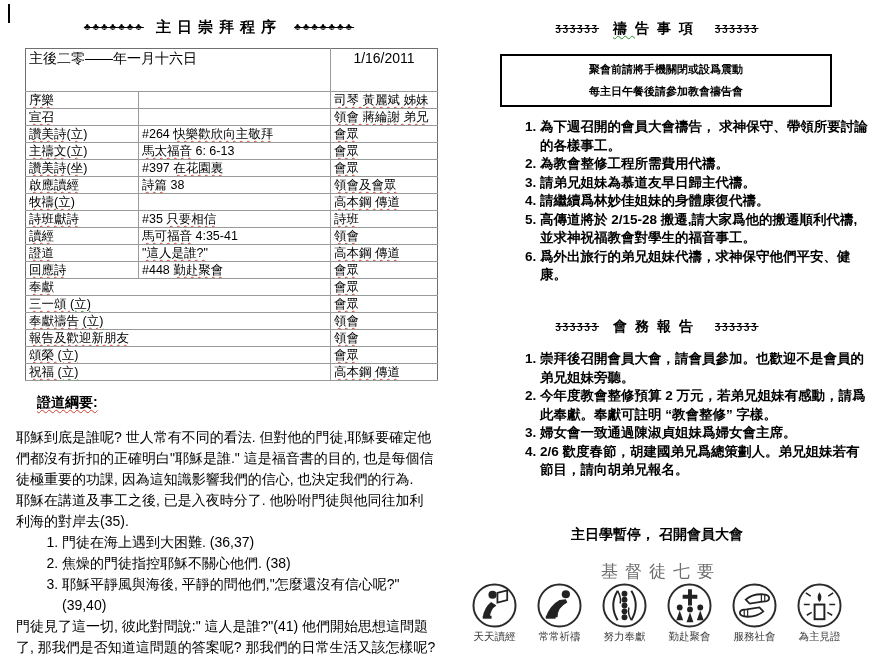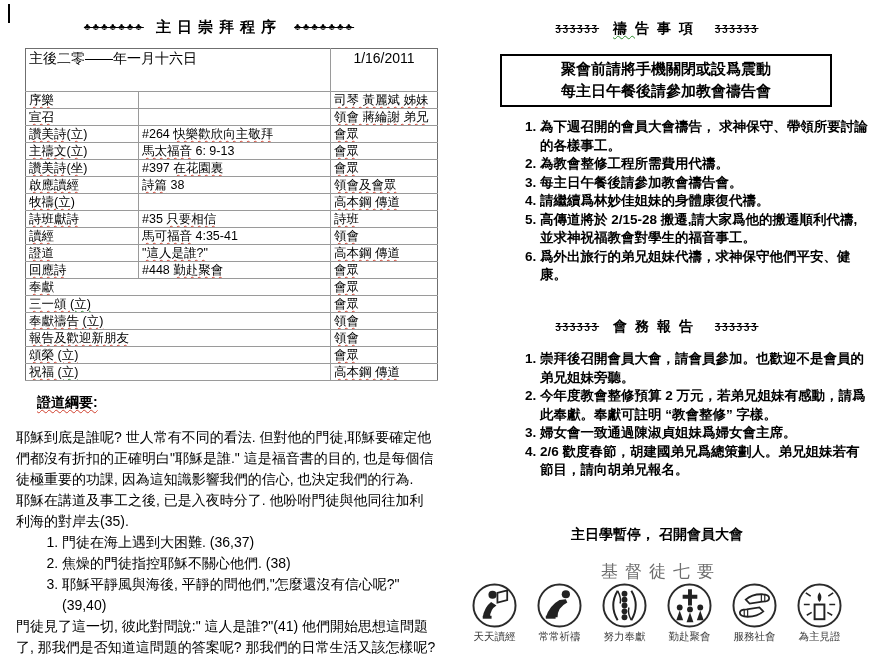--- a/index.html
+++ b/index.html
@@ -27,21 +27,21 @@
   td.ctr{text-align:center;font-size:13px;}
   .sermon{left:16px;top:392px;width:421px;font-size:14px;line-height:21px;}
   .sermon h3{margin:0 0 14px 21px;font-size:14px;display:inline-block;}
   .sermon p{margin:0;}
   .sermon ol{margin:0;padding:0 0 0 46px;}
   
   .right-page{left:438px;top:0;width:438px;height:669px;}
   .r-title{left:0;width:438px;text-align:center;font-weight:bold;font-size:14px;}
   .r-title .ttl{letter-spacing:8px;margin:0 10px;}
   .notice-box{left:62px;top:54px;width:328px;border:2px solid #000;text-align:center;
-      font-weight:bold;font-size:15px;line-height:22px;padding:2px 0 3px 0;}
+      font-weight:bold;font-size:11px;line-height:22px;padding:2px 0 3px 0;}
   .r-list{left:40px;width:392px;font-weight:bold;font-size:13.5px;line-height:18.5px;}
   .r-list ol{margin:0;padding:0 0 0 62px;}
   .ss-text{left:0;top:526px;width:438px;text-align:center;font-weight:bold;font-size:14px;}
   .seven-title{left:4px;top:560px;width:438px;text-align:center;font-size:17px;
       letter-spacing:7px;color:#6e6e6e;}
   .seven-row{left:0;top:583px;width:438px;display:flex;justify-content:center;gap:18px;}
   .seven-item{width:47px;text-align:center;}
   .seven-item svg{display:block;margin:0 auto;}
   .seven-label{font-size:10.5px;color:#3a3a3a;margin-top:2px;white-space:nowrap;}
 </style>
@@ -80,21 +80,21 @@
         <td></td>
         <td class="c3w"><span class="wr">領會 蔣綸謝 弟兄</span></td>
       </tr>
       <tr>
         <td class="sep"><span class="wr">讚美詩(立)</span></td>
         <td><span>#264 </span><span class="wr">快樂歡欣向主敬拜</span></td>
         <td class="c3w"><span class="wr">會眾</span></td>
       </tr>
       <tr>
         <td class="sep"><span class="wr">主禱文(立)</span></td>
-        <td><span class="wr">馬太福音</span><span> 6: 9-13</span></td>
+        <td><span class="wr">馬太福音</span><span> 6: 6-13</span></td>
         <td class="c3w"><span class="wr">會眾</span></td>
       </tr>
       <tr>
         <td class="sep"><span class="wr">讚美詩(坐)</span></td>
         <td><span>#397 </span><span class="wr">在花園裏</span></td>
         <td class="c3w"><span class="wr">會眾</span></td>
       </tr>
       <tr>
         <td class="sep"><span class="wr">啟應讀經</span></td>
         <td><span class="wr">詩篇</span><span> 38</span></td>
@@ -175,21 +175,21 @@
 
     <div class="abs notice-box">
       <div>聚會前請將手機關閉或設爲震動</div>
       <div>每主日午餐後請參加教會禱告會</div>
     </div>
 
     <div class="abs r-list" style="top:118px;">
       <ol>
         <li>為下週召開的會員大會禱告， 求神保守、帶領所要討論的各樣事工。</li>
         <li>為教會整修工程所需費用代禱。</li>
-        <li>每主日午餐後請參加教會禱告會。</li>
+        <li>請弟兄姐妹為慕道友早日歸主代禱。</li>
         <li>請繼續爲林妙佳姐妹的身體康復代禱。</li>
         <li>高傳道將於 2/15-28 搬遷,請大家爲他的搬遷順利代禱, 並求神祝福教會對學生的福音事工。</li>
         <li>爲外出旅行的弟兄姐妹代禱，求神保守他們平安、健康。</li>
       </ol>
     </div>
 
     <div class="abs r-title" style="top:318px;">
       <span class="orn">ʒʒʒʒʒʒ</span>
       <span class="ttl">會務報告</span>
       <span class="orn">ʒʒʒʒʒʒ</span>

